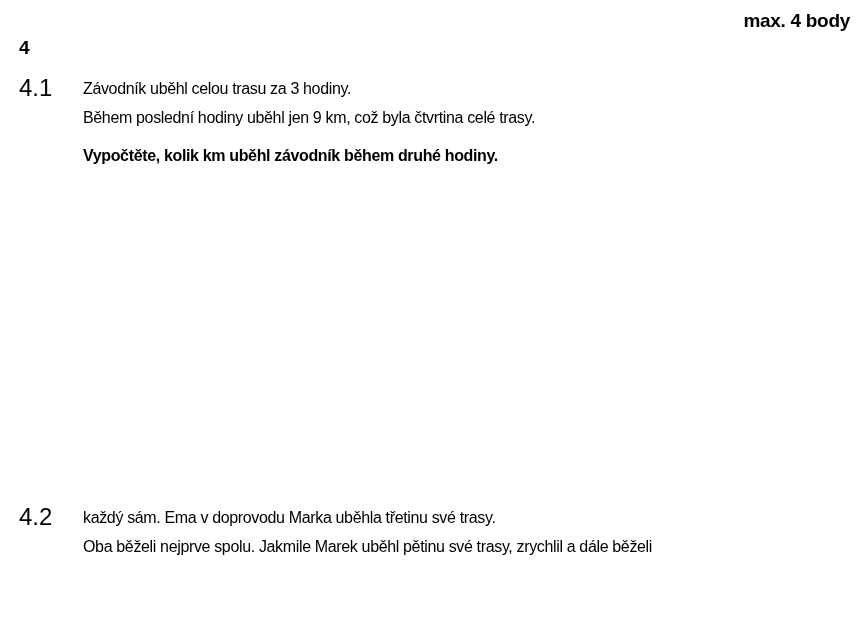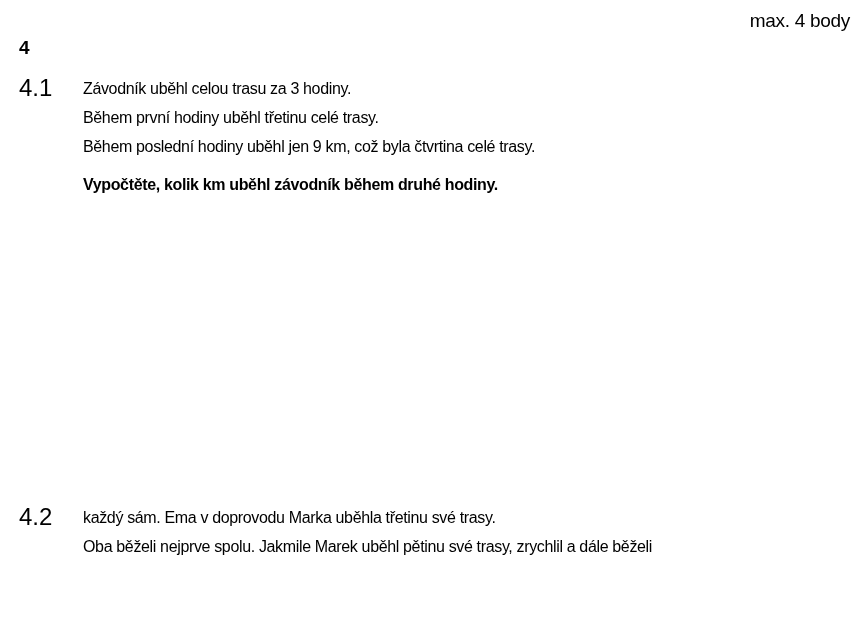--- a/index.html
+++ b/index.html
@@ -2,21 +2,21 @@
 <html><head>
 <meta charset="utf-8">
 <style>
   html, body { margin: 0; padding: 0; background: #ffffff; }
   body {
     width: 859px; height: 639px; position: relative; overflow: hidden;
     font-family: "Liberation Sans", sans-serif; color: #000;
   }
   .points {
     position: absolute; right: 9px; top: 10px;
-    font-weight: normal; font-size: 19px; letter-spacing: -0.3px;
+    font-weight: bold; font-size: 19px; letter-spacing: -0.3px;
   }
   .task-num {
     position: absolute; left: 19px; top: 37px;
     font-weight: bold; font-size: 19px;
   }
   .sub {
     position: absolute; left: 19px; width: 830px;
   }
   .sub-num {
     position: absolute; left: 0; top: 0; font-size: 24px;
@@ -35,21 +35,20 @@
 </head>
 <body>
 
 <div class="points">max. 4 body</div>
 <div class="task-num">4</div>
 
 <div class="sub" id="s1">
   <div class="sub-num">4.1</div>
   <div class="sub-body">
     <p>Závodník uběhl celou trasu za 3 hodiny.</p>
-    <p>Během první hodiny uběhl třetinu celé trasy.</p>
     <p>Během poslední hodiny uběhl jen 9 km, což byla čtvrtina celé trasy.</p>
     <p class="question">Vypočtěte, kolik km uběhl závodník během druhé hodiny.</p>
   </div>
 </div>
 
 <div class="sub" id="s2">
   <div class="sub-num">4.2</div>
   <div class="sub-body">
     <p>každý sám. Ema v doprovodu Marka uběhla třetinu své trasy.</p>
     <p>Oba běželi nejprve spolu. Jakmile Marek uběhl pětinu své trasy, zrychlil a dále běželi</p>

